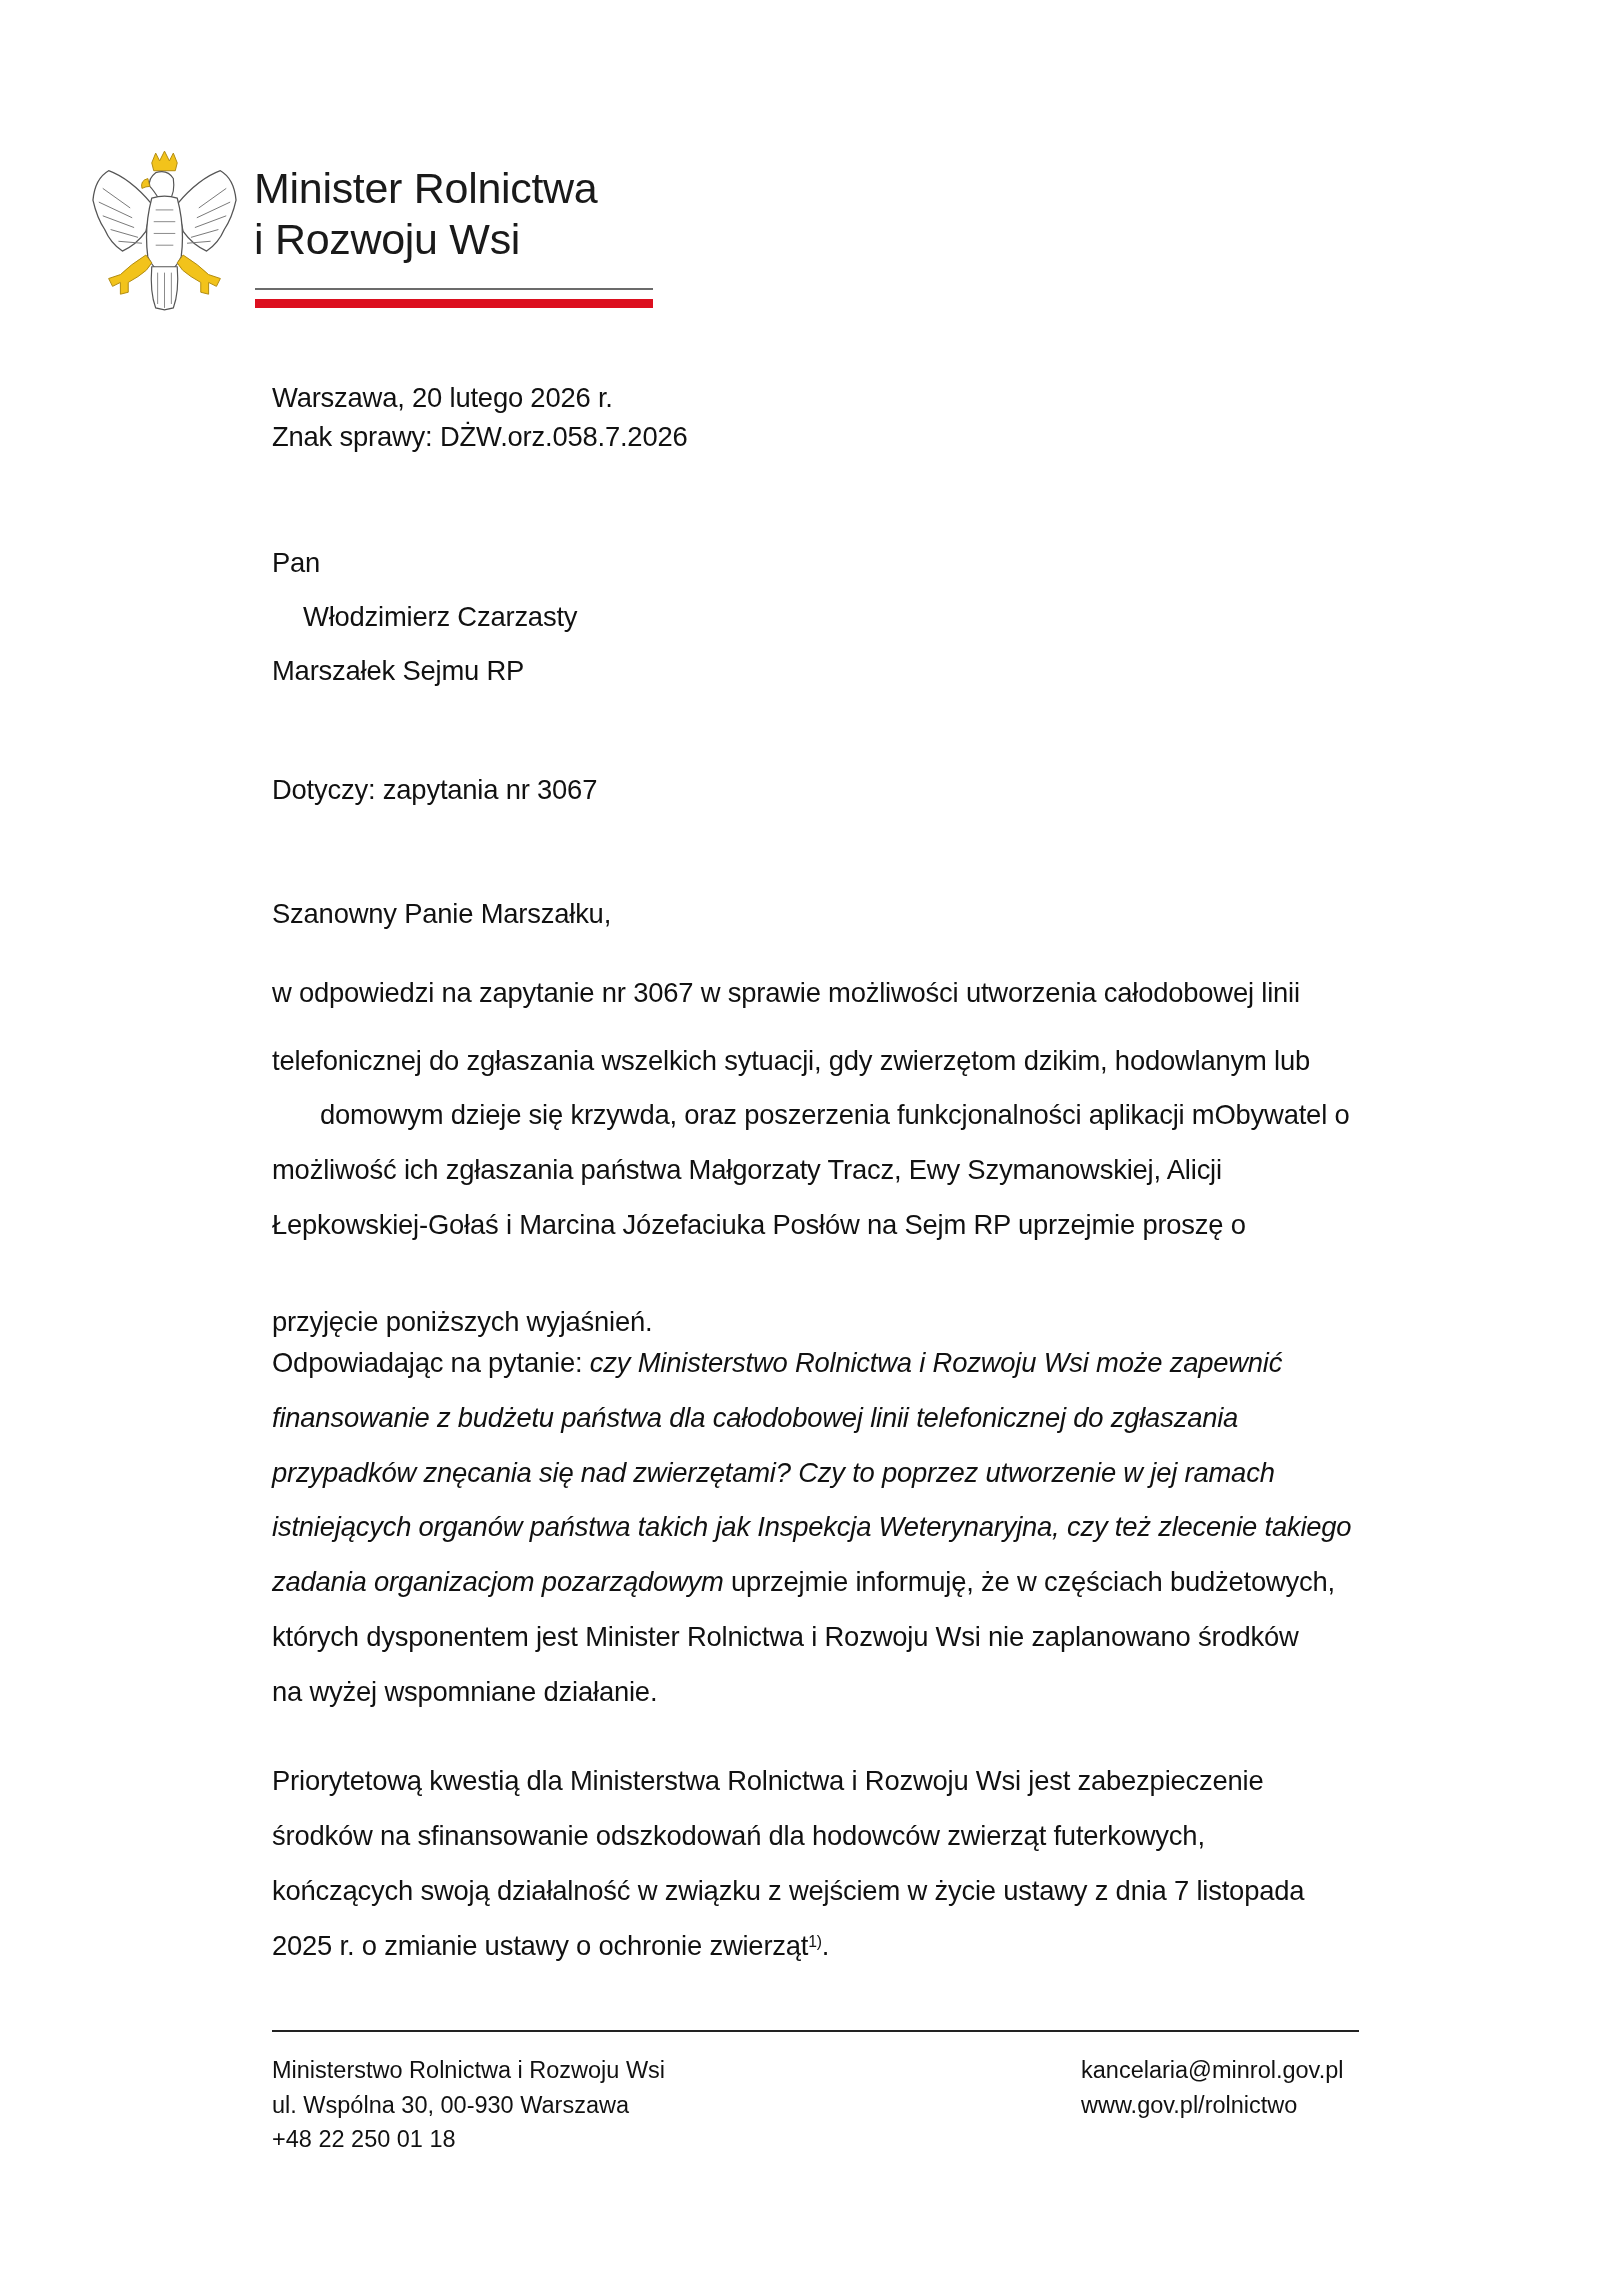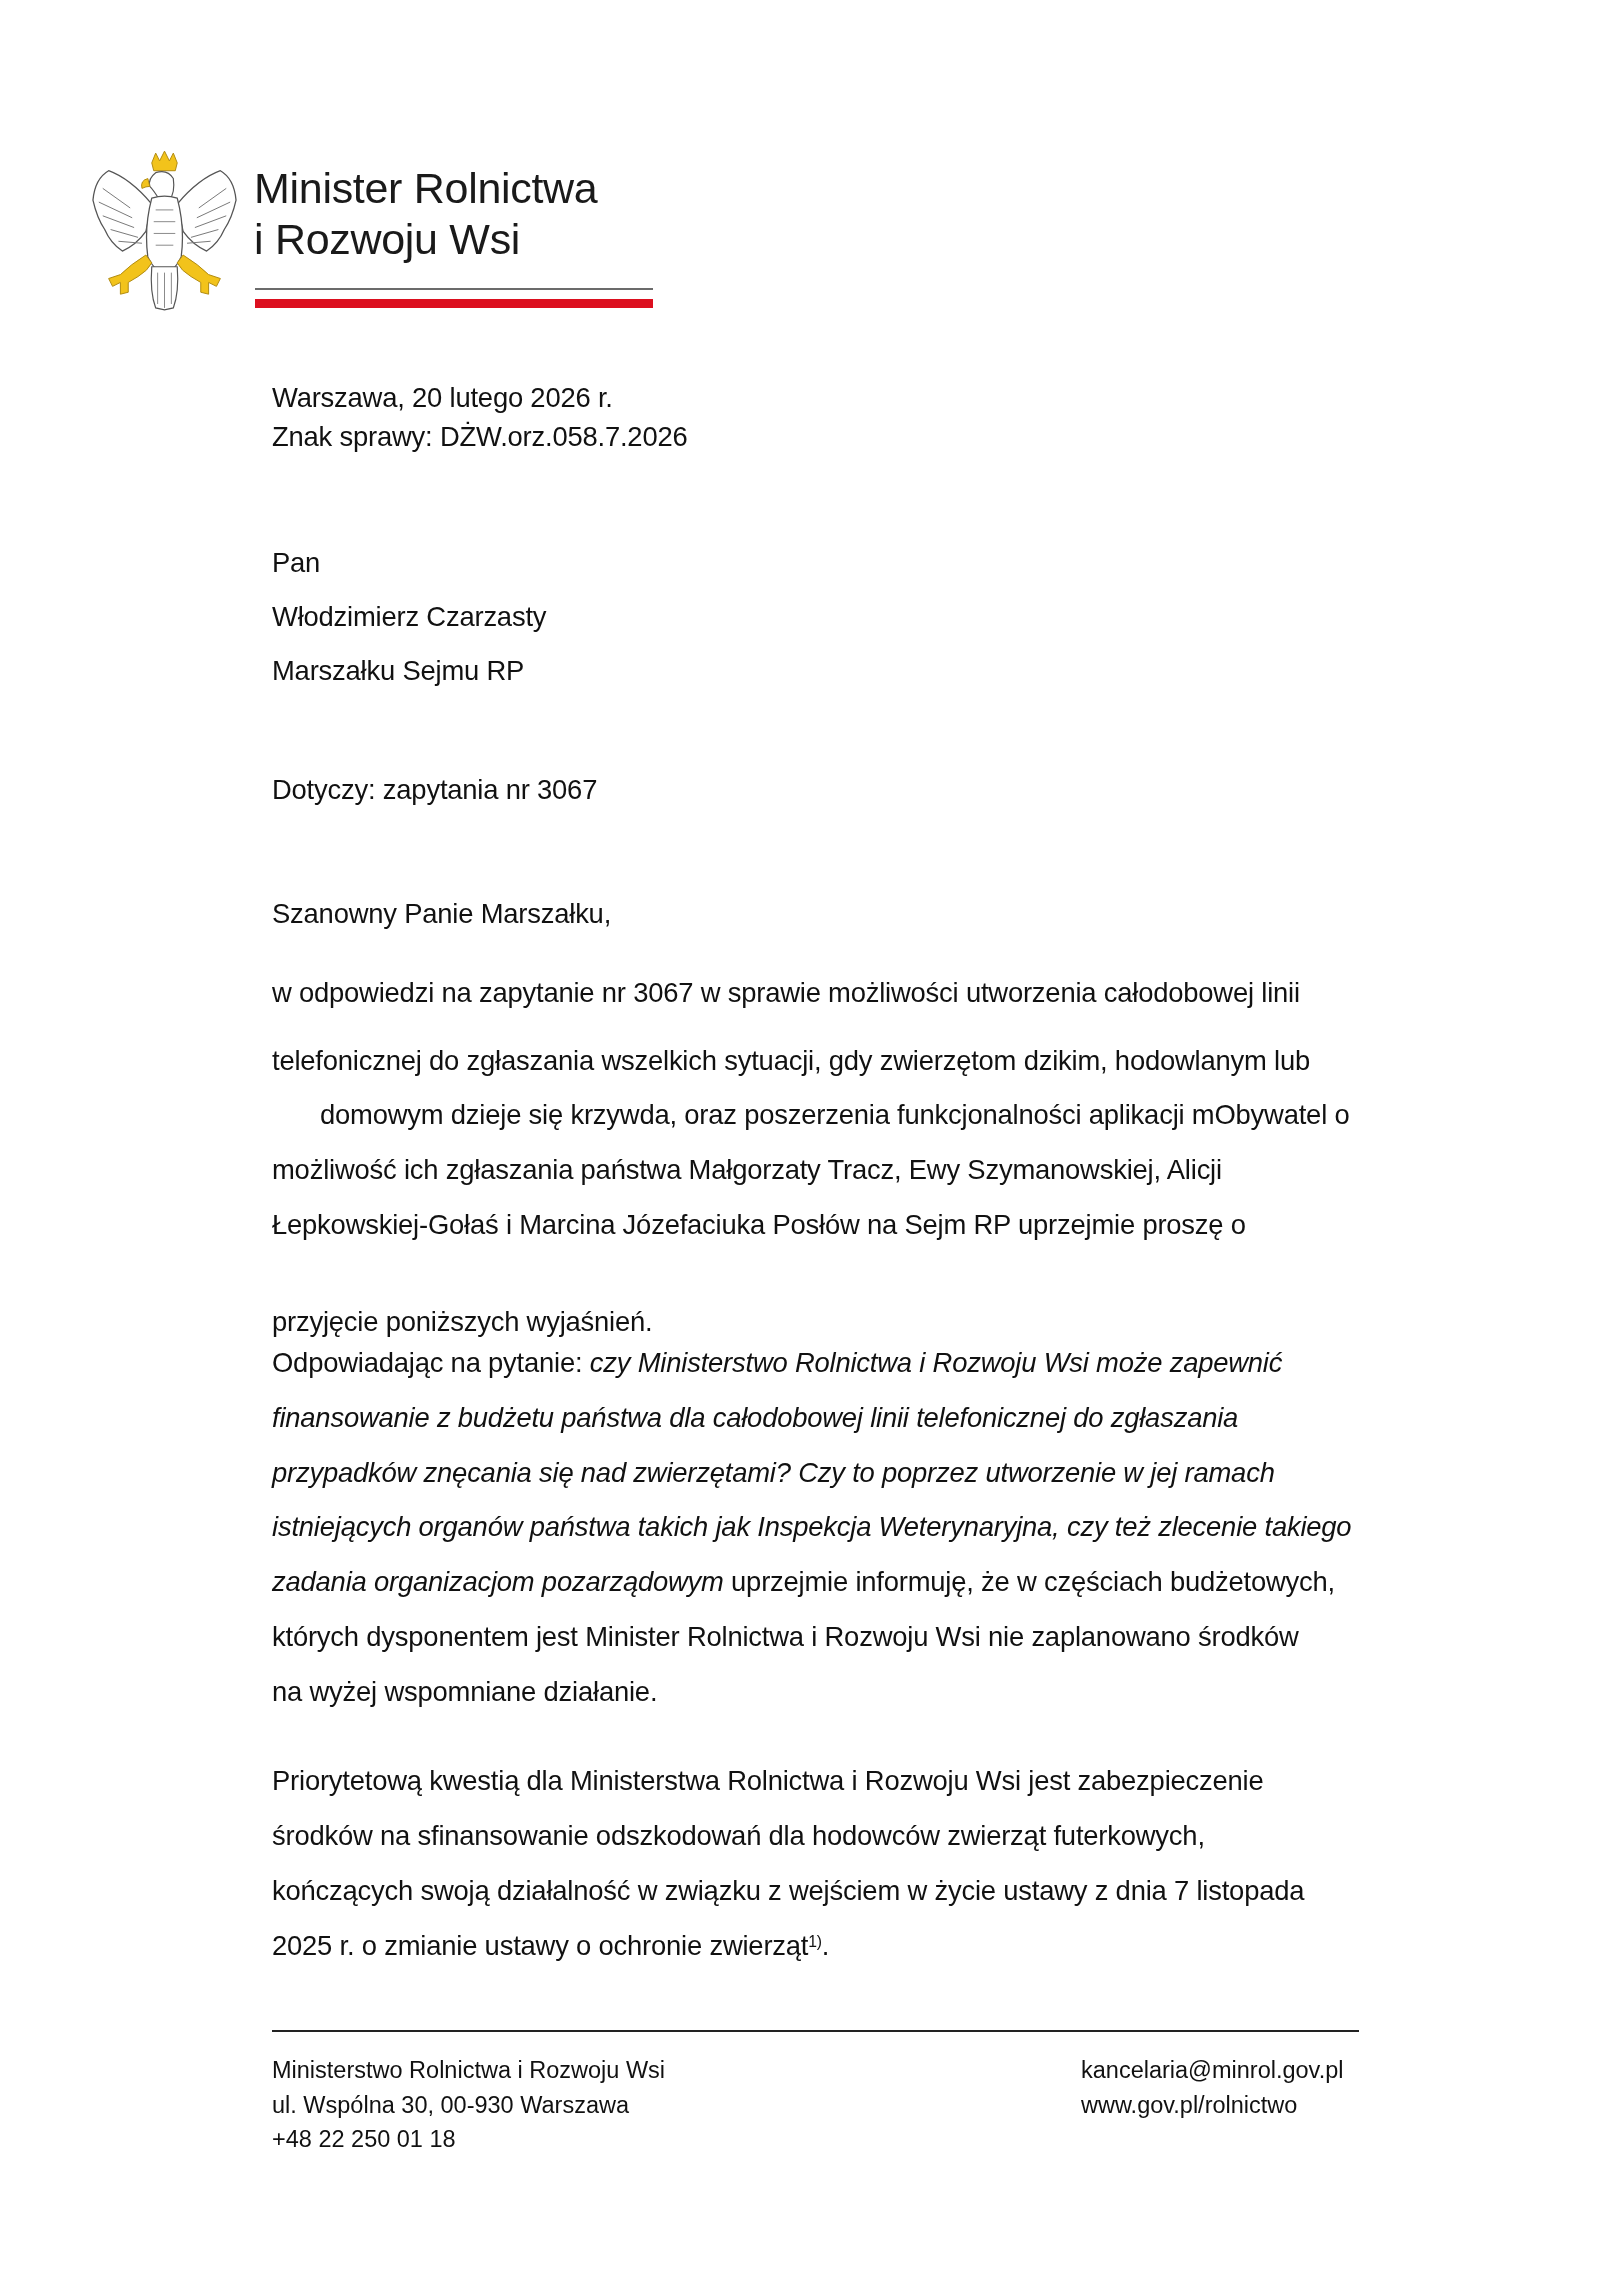--- a/index.html
+++ b/index.html
@@ -47,22 +47,22 @@
   <div class="abs logo-text" style="top:214px;">i Rozwoju Wsi</div>
   <div class="rule-gray"></div>
   <div class="rule-red"></div>
 </div>
 
 <div class="abs line" style="top:381px;">Warszawa, 20 lutego 2026 r.</div>
 <div class="abs line" style="top:420px;">Znak sprawy: DŻW.orz.058.7.2026</div>
 
 <div>
   <div class="abs line" style="top:546px;">Pan</div>
-  <div class="abs line" style="top:600px;">Włodzimierz Czarzasty</div>
-  <div class="abs line" style="top:654px;">Marszałku Sejmu RP</div>
+  <div class="abs line" style="top:600px;margin-left:31px;">Włodzimierz Czarzasty</div>
+  <div class="abs line" style="top:654px;">Marszałek Sejmu RP</div>
 </div>
 
 <div class="abs line" style="top:773px;">Dotyczy: zapytania nr 3067</div>
 
 <div class="abs line" style="top:897px;">Szanowny Panie Marszałku,</div>
 
 <div>
   <div class="abs line" style="top:976px;">w odpowiedzi na zapytanie nr 3067 w sprawie możliwości utworzenia całodobowej linii</div>
   <div class="abs line" style="top:1044px;">telefonicznej do zgłaszania wszelkich sytuacji, gdy zwierzętom dzikim, hodowlanym lub</div>
   <div class="abs line" style="top:1098px;margin-left:48px;">domowym dzieje się krzywda, oraz poszerzenia funkcjonalności aplikacji mObywatel o</div>

